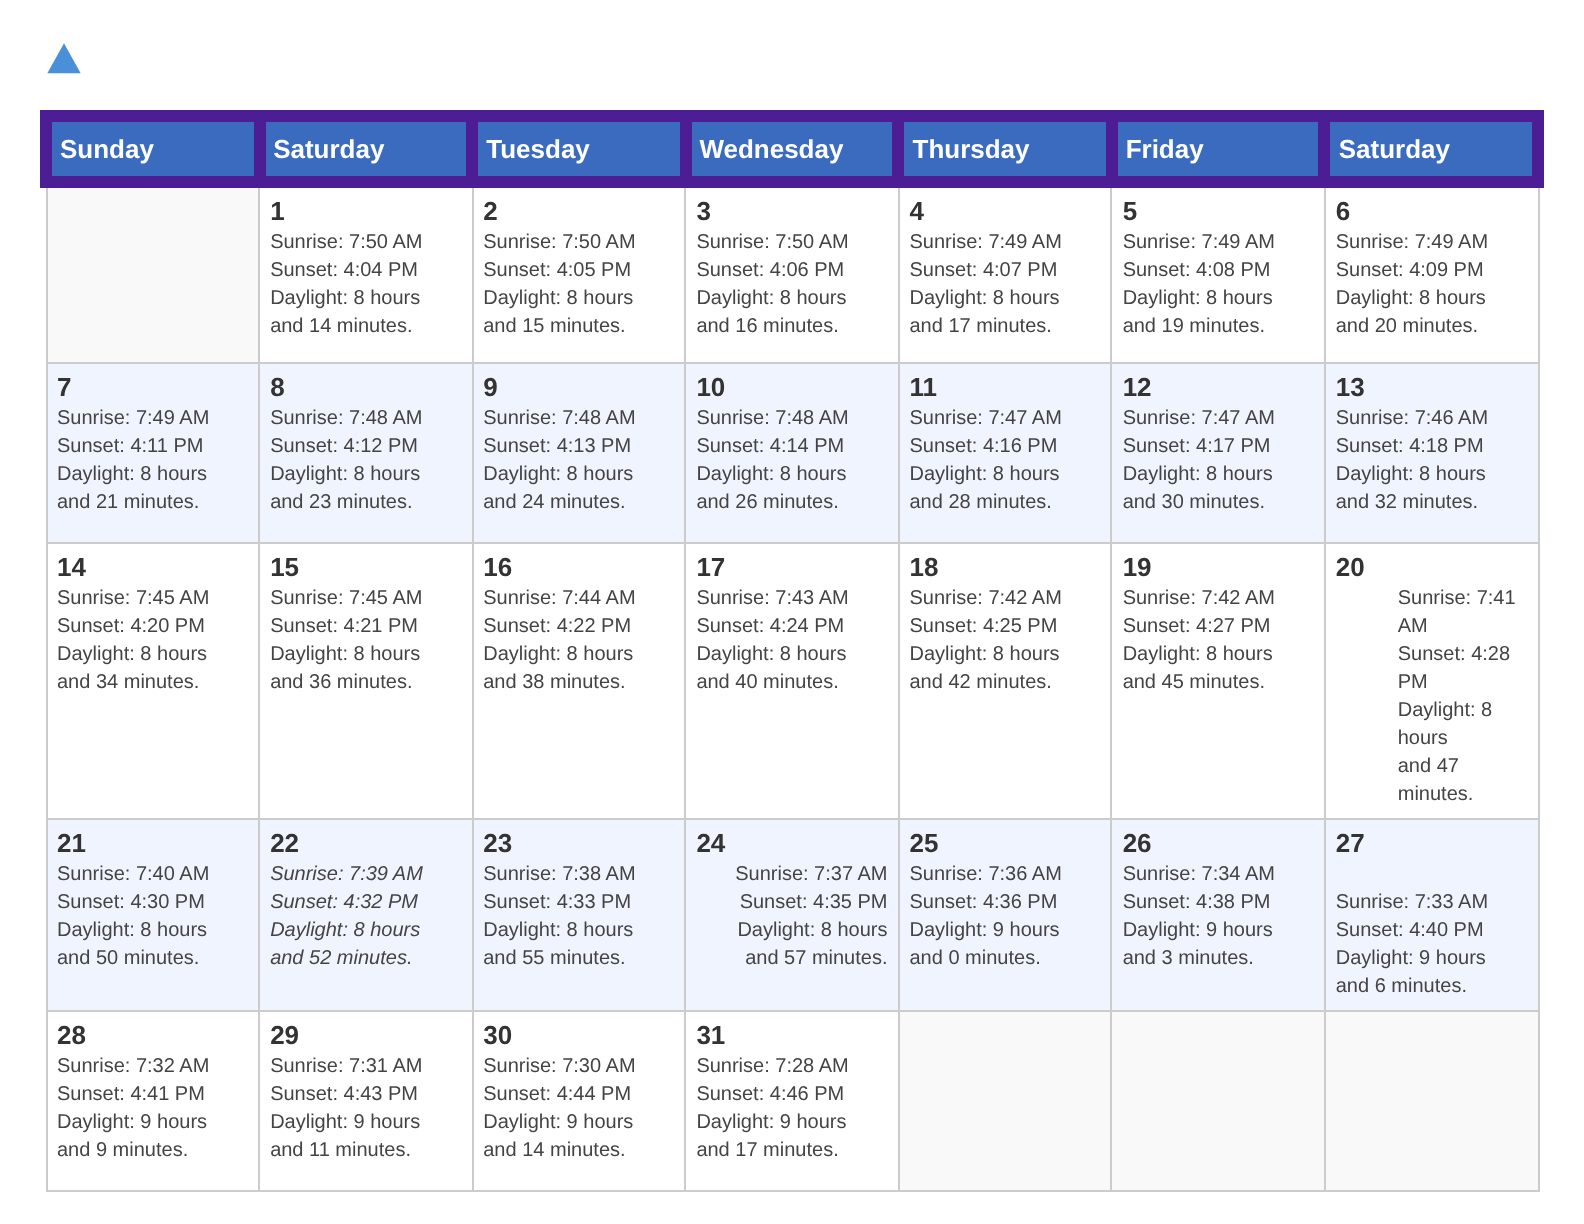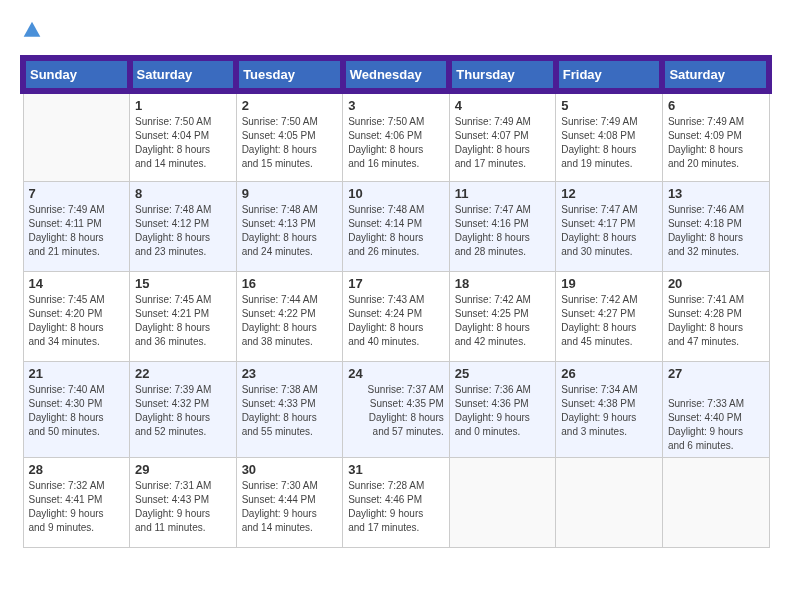--- a/index.html
+++ b/index.html
@@ -256,37 +256,37 @@
         </td>
         <td>
           <span class="day-number">19</span>
           <div class="day-info" style="white-space: pre-line;">Sunrise: 7:42 AM
 Sunset: 4:27 PM
 Daylight: 8 hours
 and 45 minutes.</div>
         </td>
         <td>
           <span class="day-number">20</span>
-          <div class="day-info" style="white-space: pre-line;">Sunrise: 7:41 AM
+          <div class="day-info" style="white-space: pre-line; margin-left: 31px;">Sunrise: 7:41 AM
 Sunset: 4:28 PM
 Daylight: 8 hours
 and 47 minutes.</div>
         </td>
       </tr>
       <tr class="row-alt">
         <td>
           <span class="day-number">21</span>
           <div class="day-info" style="white-space: pre-line;">Sunrise: 7:40 AM
 Sunset: 4:30 PM
 Daylight: 8 hours
 and 50 minutes.</div>
         </td>
         <td>
           <span class="day-number">22</span>
-          <div class="day-info" style="white-space: pre-line;">Sunrise: 7:39 AM
+          <div class="day-info" style="white-space: pre-line; font-style: italic;">Sunrise: 7:39 AM
 Sunset: 4:32 PM
 Daylight: 8 hours
 and 52 minutes.</div>
         </td>
         <td>
           <span class="day-number">23</span>
           <div class="day-info" style="white-space: pre-line;">Sunrise: 7:38 AM
 Sunset: 4:33 PM
 Daylight: 8 hours
 and 55 minutes.</div>

